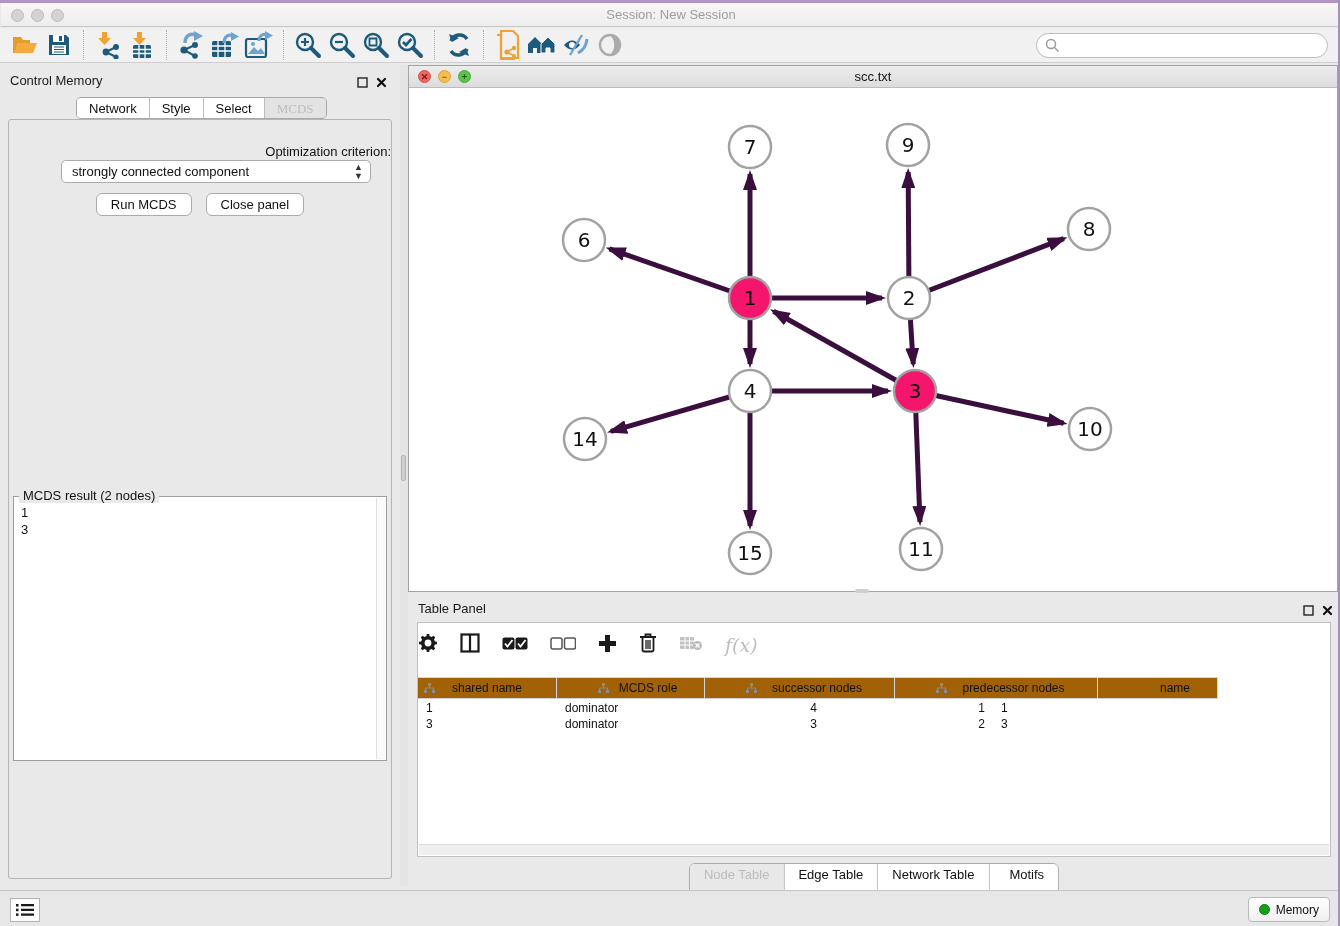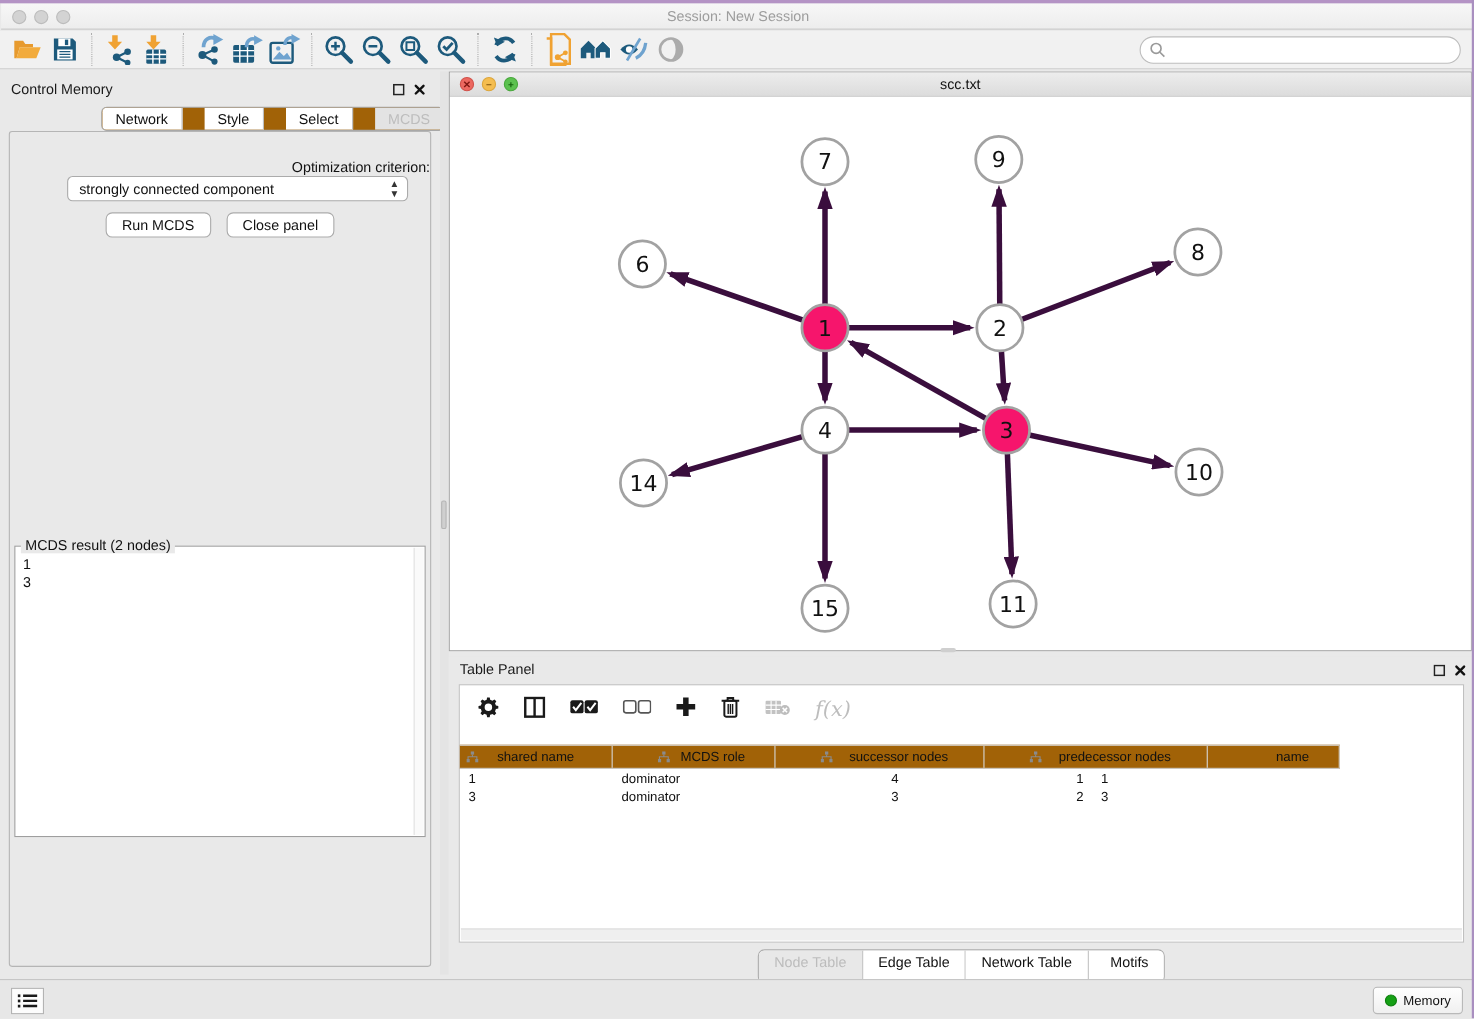--- a/index.html
+++ b/index.html
@@ -25,24 +25,24 @@
   .tsep { width:1px; height:30px; border-left:1px dotted #adadad; margin:0 7px; }
   .searchwrap { position:absolute; right:12px; top:5px; width:292px; height:25px; }
   .searchwrap input { width:100%; height:100%; border:1px solid #bdbdbd; border-radius:13px;
     background:#fff; padding-left:28px; font-size:13px; outline:none;}
   .searchwrap .mag { position:absolute; left:9px; top:5px; }
 
   
   .cpanel { position:absolute; left:0; top:65px; width:400px; height:821px; background:#e9e9e9; }
   .cpanel-head { position:absolute; left:10px; top:8px; font-size:13px; color:#1a1a1a; }
   .panel-btns { position:absolute; top:9px; display:flex; gap:8px; }
-  .ctabs { position:absolute; left:92px; top:32px; display:flex; border:1px solid #a8a8a8;
-    border-radius:5px; overflow:hidden; background:#a16207; height:22px;gap:20px; }
+  .ctabs { position:absolute; left:76px; top:32px; display:flex; border:1px solid #a8a8a8;
+    border-radius:5px; overflow:hidden; background:#7dd3fc; height:22px; }
   .ctab { padding:3px 12px; font-size:13px; color:#111; border-right:1px solid #bdbdbd; background:#fff; }
-  .ctab:last-child { border-right:none; }
+  .ctab:last-child { border-right:none;font-family:Liberation Serif, serif; }
   .ctab.sel { background:#e3e3e3; color:#bdbdbd; }
   .cbox { position:absolute; left:8px; top:54px; width:384px; height:760px;
     border:1px solid #b5b5b5; border-radius:3px; background:#e9e9e9; }
   .optlabel { position:absolute; left:0; right:0; top:24px; text-align:right; font-size:13px; color:#111;}
   .dropdown { position:absolute; left:52px; top:40px; width:310px; height:23px; background:#fff;
     border:1px solid #ababab; border-radius:5px; font-size:13px; color:#111;
     display:flex; align-items:center; padding-left:10px; }
   .dropdown .stepper { position:absolute; right:7px; top:2px; font-size:9px; color:#333; line-height:9px; text-align:center;}
   .btnrow { position:absolute; left:0; right:0; top:73px; display:flex; justify-content:center; gap:14px;}
   .pbtn { height:23px; background:#fff; border:1px solid #ababab; border-radius:6px;
@@ -71,21 +71,21 @@
   .netcanvas { position:absolute; left:0; top:22px; right:0; bottom:0; background:#fff; }
   .netcanvas svg { position:absolute; left:0; top:0; }
   .hgrip { position:absolute; left:450px; top:525px; width:14px; height:4px; background:#cfcfcf; border-radius:2px;}
 
   
   .tpanel { position:absolute; left:408px; top:597px; width:932px; height:289px; background:#e9e9e9; }
   .tpanel-head { position:absolute; left:10px; top:4px; font-size:13px; color:#1a1a1a; }
   .tbox { position:absolute; left:9px; top:25px; width:914px; height:235px;
     border:1px solid #c0c0c0; background:#fff; }
   .ttoolbar { position:absolute; left:0; top:0; right:0; height:44px; display:flex;
-    align-items:center; padding-left:16px; gap:22px; }
+    align-items:center; gap:22px; }
   .fx { font-family:"DejaVu Serif", serif; font-style:italic; font-size:19px; color:#bdbdbd; }
   .thead { position:absolute; left:0; top:54px; height:22px; display:flex;
     background:#a16207; border-top:1px solid #d6d6d6; border-bottom:1px solid #cfcfcf;gap:35px; }
   .th { display:flex; align-items:center; font-size:12px; color:#111;
     border-right:1px solid #d6d6d6; justify-content:center; gap:6px; position:relative;}
   .th .treeic { position:absolute; left:6px; top:5px; }
   .trow { position:absolute; left:0; display:flex; height:16px; font-size:12px; color:#111; }
   .td { padding:1px 8px 0 8px; }
   .hscroll { position:absolute; left:1px; right:1px; bottom:1px; height:11px;
     background:#efefef; border-top:1px solid #dcdcdc; }

